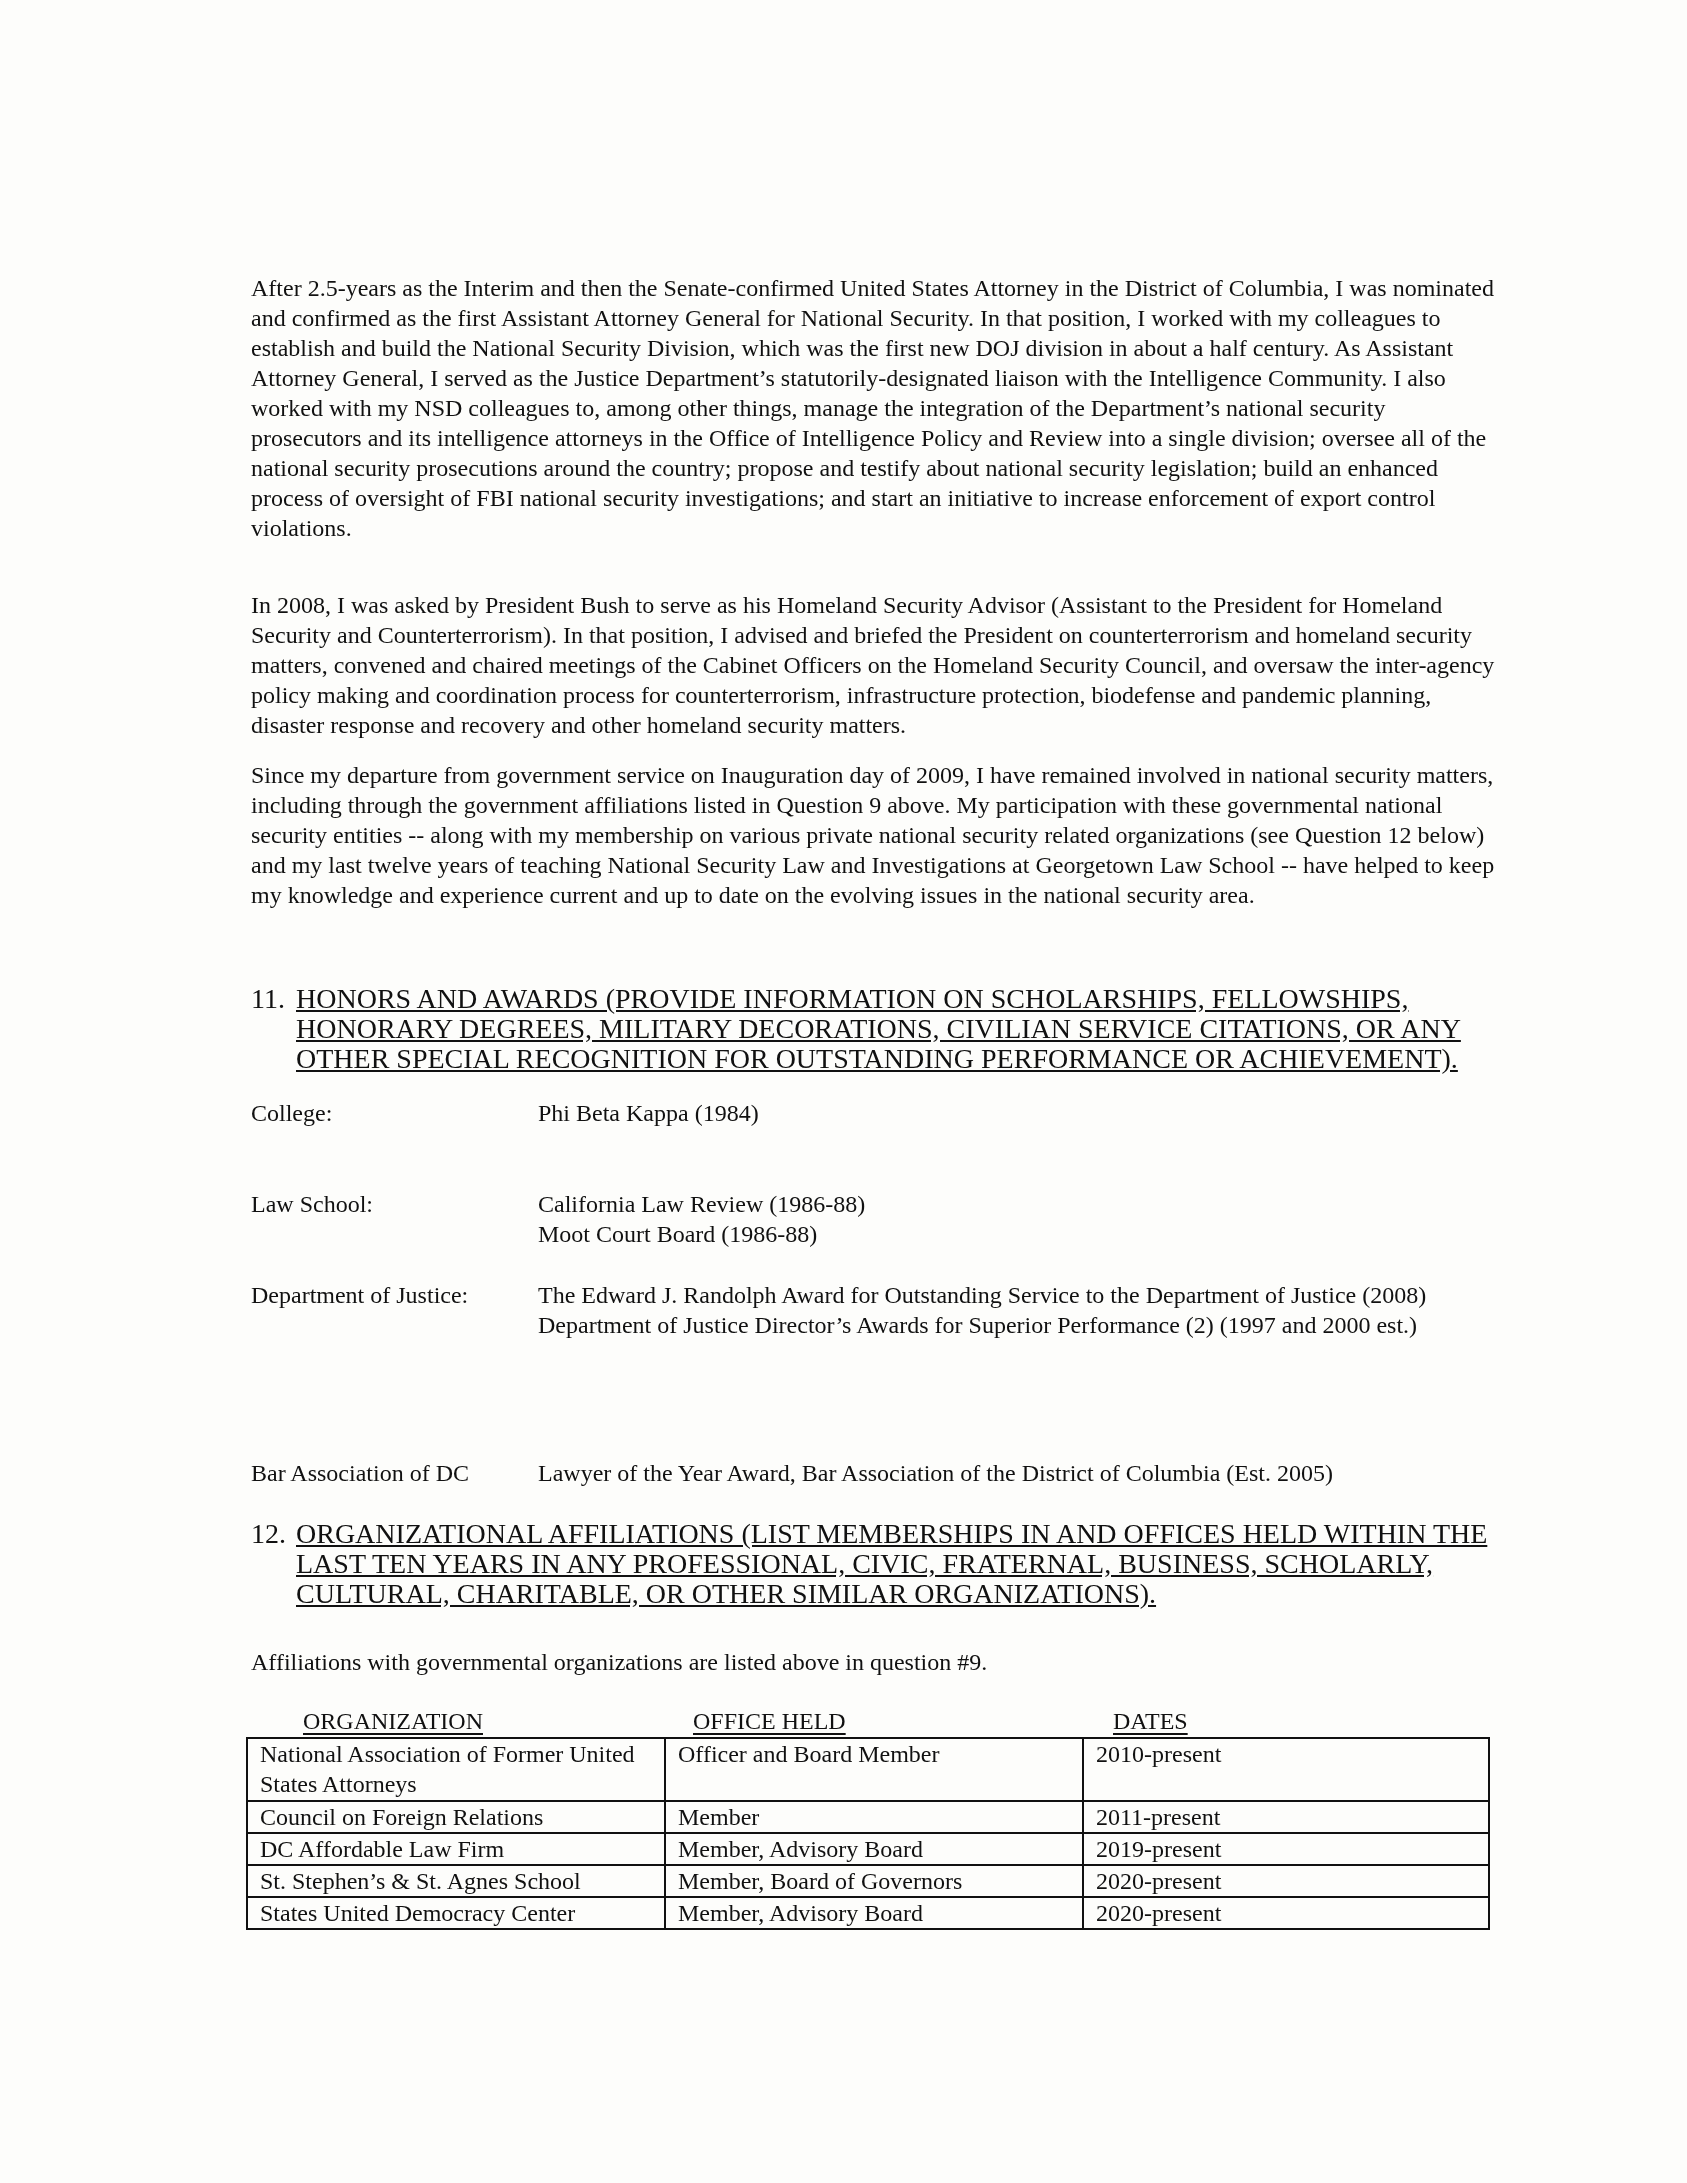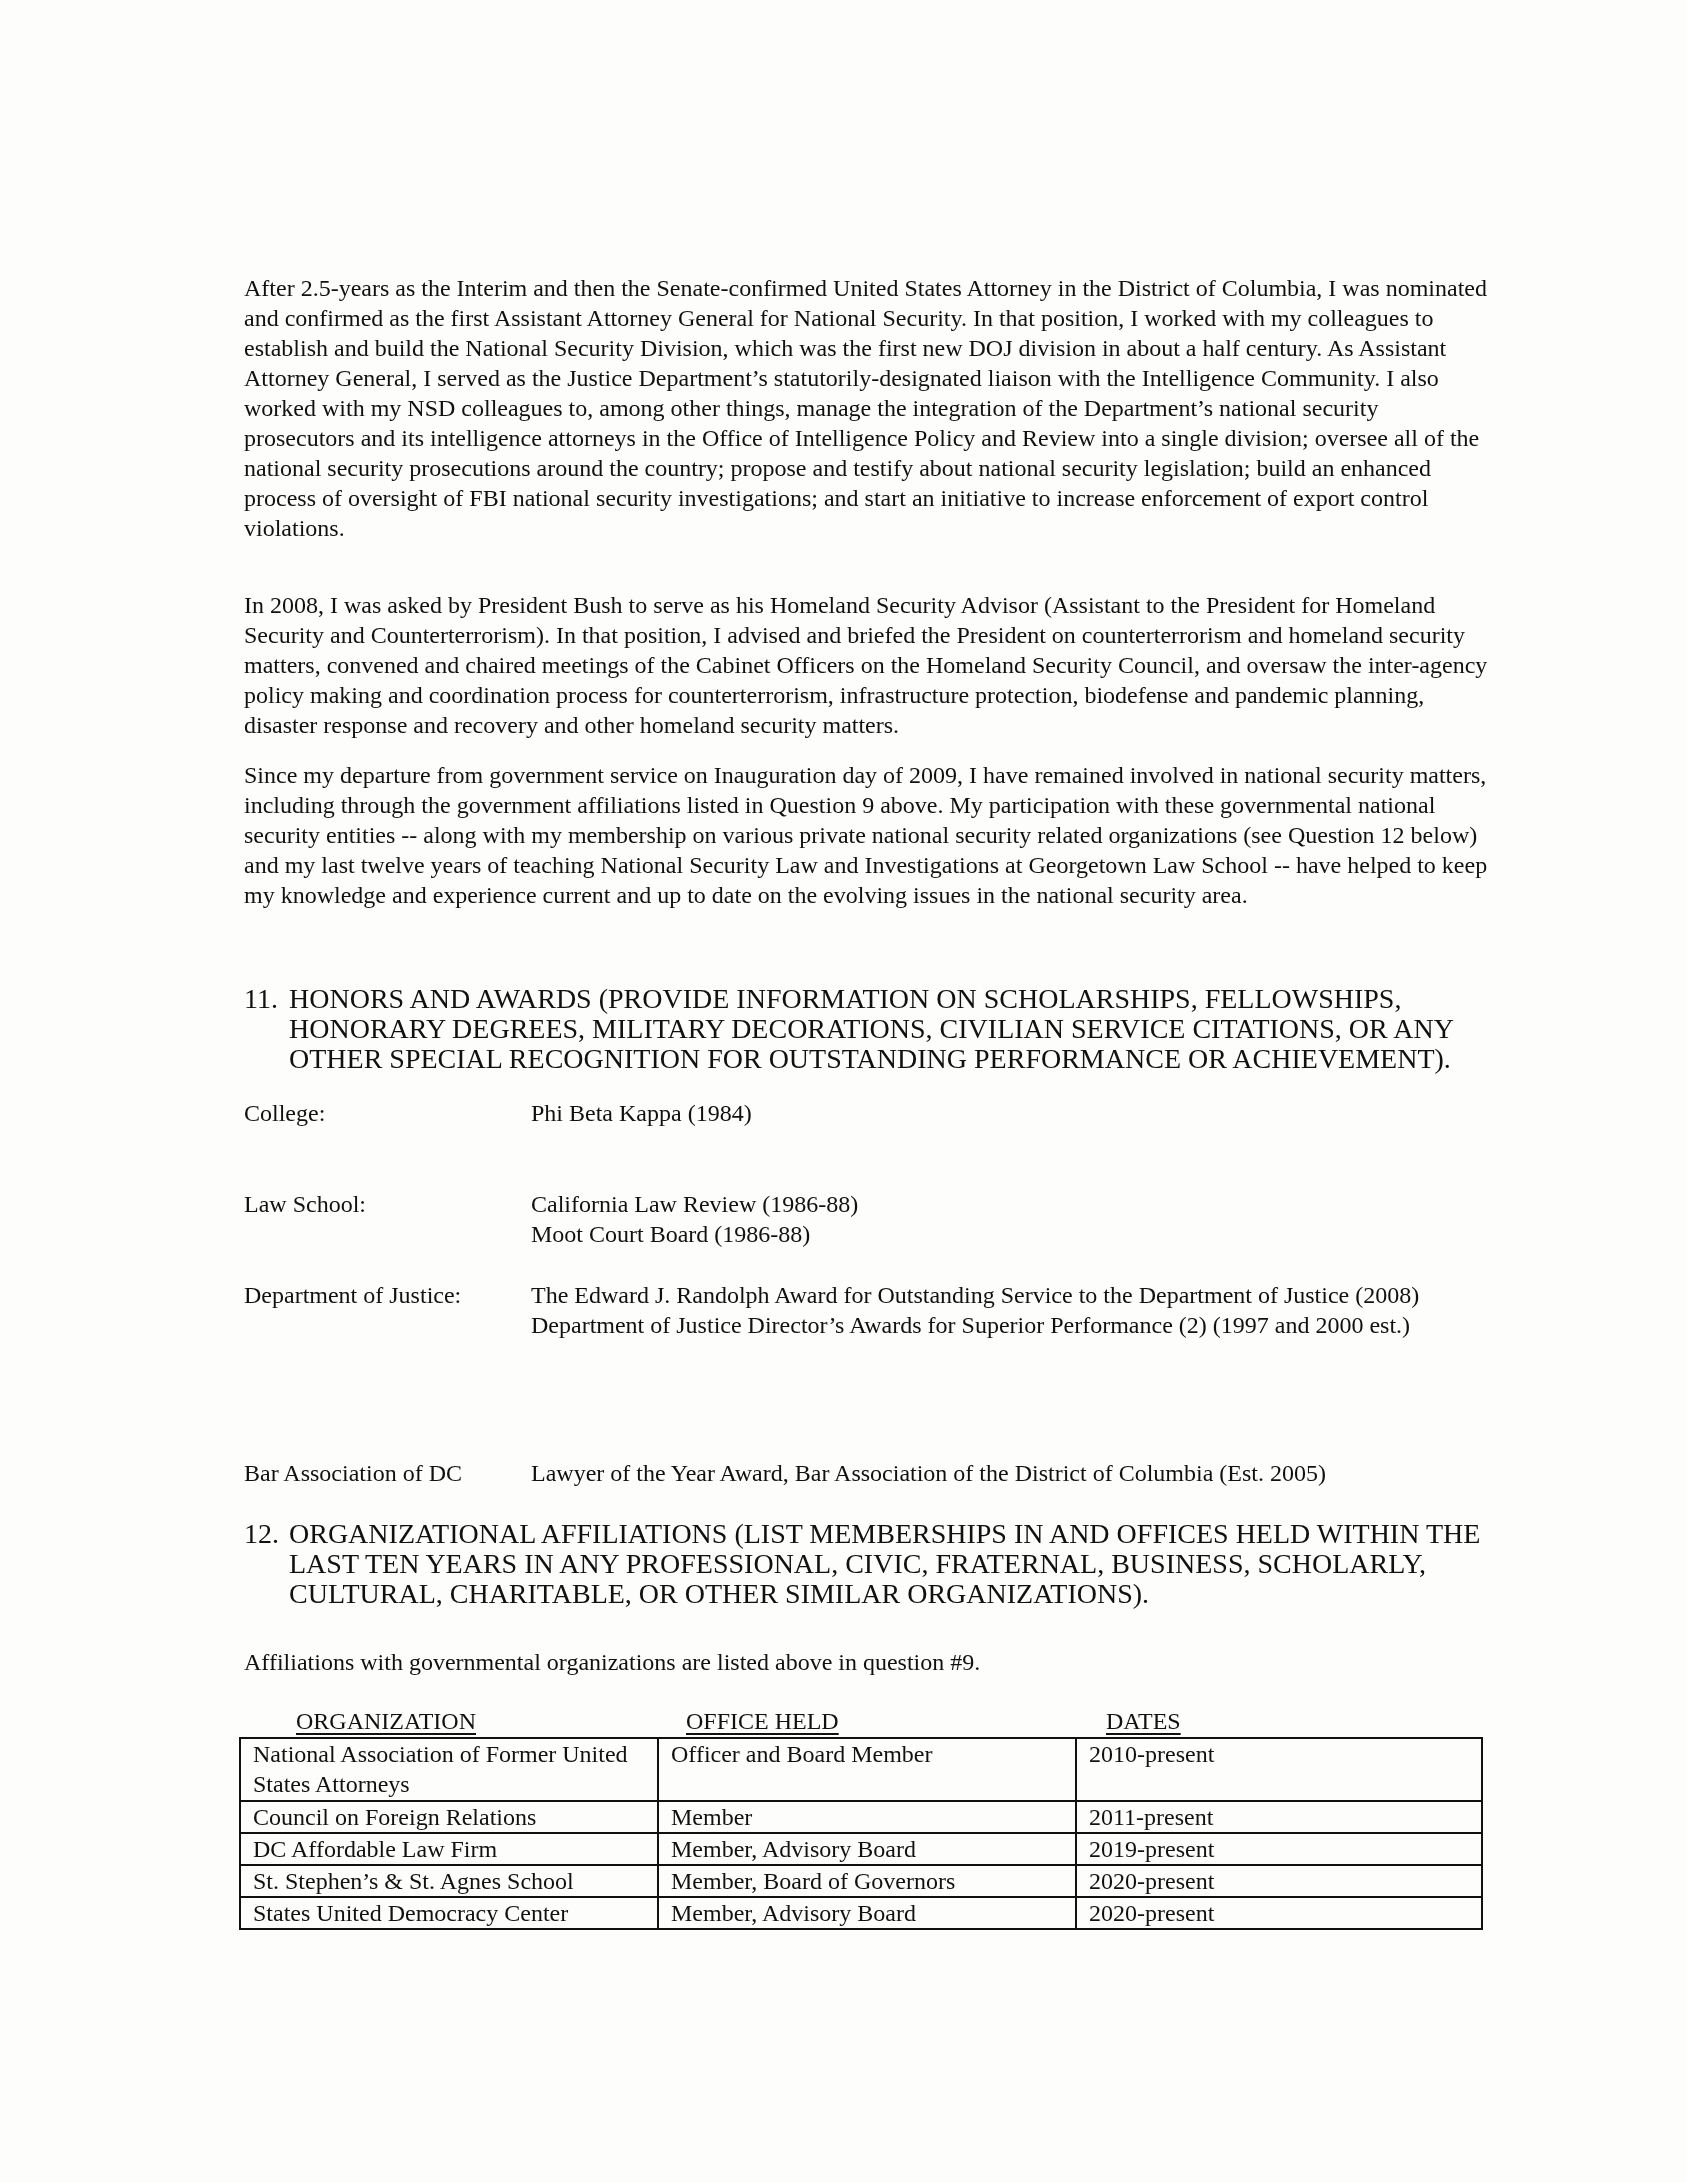--- a/index.html
+++ b/index.html
@@ -1,22 +1,22 @@
 <!DOCTYPE html>
 <html style="font-size:10.6px"><head>
 <meta charset="utf-8">
 <style>
   html, body { margin: 0; padding: 0; background: #fdfdfb; }
   body { width: 1687px; height: 2183px; position: relative; overflow: hidden;
          font-family: "Liberation Serif", "DejaVu Serif", serif; color: #111; }
-  .page { position: absolute; left: 5px; top: 0; width: 1419px; height: 2183px; }
+  .page { position: absolute; left: 12px; top: 0; width: 1419px; height: 2183px; }
   .para { position: absolute; left: 239px; width: 1250px; font-size: 24px; line-height: 30px; margin: 0; }
   .q { position: absolute; left: 239px; width: 1250px; font-size: 28px; line-height: 30px; margin: 0; }
   .q .num { position: absolute; left: 0; top: 0; }
-  .q .body { display: block; padding-left: 45px; }
+  .q .body { display: block; padding-left: 45px; text-decoration: underline; }
   .award-row { position: absolute; left: 239px; width: 1250px; font-size: 24px; line-height: 30px; }
   .award-row .label { position: absolute; left: 0; top: 0; font-family: Liberation Serif, serif; }
   .award-row .items { position: absolute; left: 287px; width: 966px; top: 0; }
   .award-row .item { display: block; }
   .note { position: absolute; left: 239px; font-size: 24px; line-height: 30px; }
   .th { position: absolute; top: 1706px; font-size: 24px; line-height: 30px; text-decoration: underline; text-underline-offset: 4px; }
   table.orgs { position: absolute; left: 234px; top: 1737px; width: 1244px; border-collapse: collapse; font-size: 24px; line-height: 30px; }
   table.orgs td { border: 2px solid #111; padding: 0 12px; vertical-align: top; }
   table.orgs td.c1 { width: 392px; }
   table.orgs td.c2 { width: 392px; }

